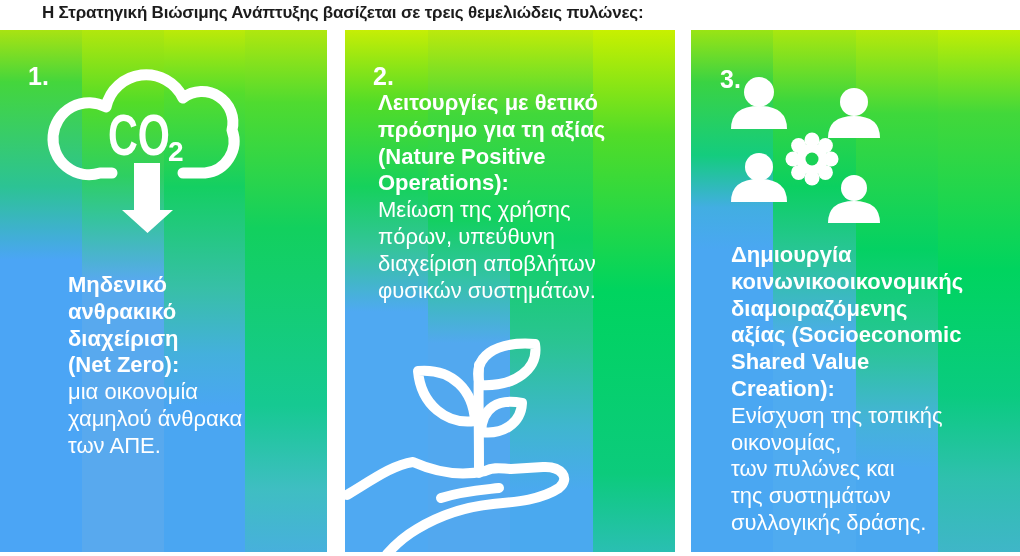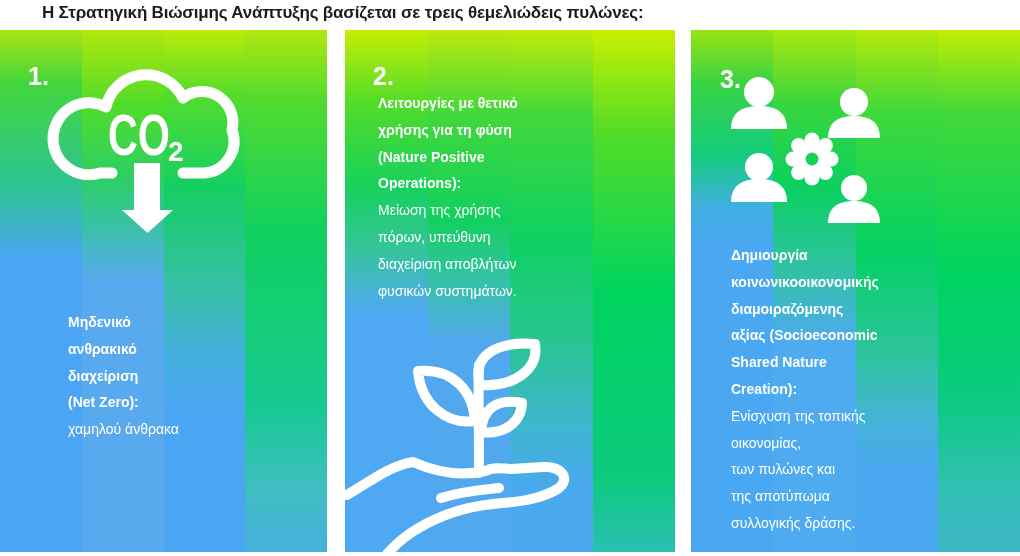--- a/index.html
+++ b/index.html
@@ -26,21 +26,21 @@
   .p2s2{background:linear-gradient(180deg,#bce90c 0%,#42d83a 16%,#12d05e 36%,#35c2a8 48%,#52a8ef 60%,#52a8ef 100%);}
   .p2s3{background:linear-gradient(180deg,#c0ec08 0%,#42d83a 16%,#0ed161 40%,#2ac493 60%,#3fb6cf 76%,#4aa9ef 88%,#4aa9ef 100%);}
   .p2s4{background:linear-gradient(180deg,#c8f000 0%,#52dc28 20%,#00d45f 50%,#0ccb7c 85%,#2abfb2 100%);}
   .p3s1{background:linear-gradient(180deg,#9ae414 0%,#3ad343 10%,#14cc7e 24%,#42aee2 34%,#4aa7f2 42%,#4aa7f2 100%);}
   .p3s2{background:linear-gradient(180deg,#aae70f 0%,#3ad63e 14%,#0bd060 30%,#2cc49c 44%,#4fabf0 60%,#4fabf0 100%);}
   .p3s3{background:linear-gradient(180deg,#b6e90a 0%,#3fd83b 16%,#04d163 42%,#2cc49c 62%,#44b4d6 74%,#4aa8f0 84%,#4aa8f0 100%);}
   .p3s4{background:linear-gradient(180deg,#c0ee04 0%,#42d83a 16%,#00d45f 46%,#0acb80 70%,#2fc0ae 86%,#3fb6c8 100%);}
   .num{
     position:absolute;font-size:25px;font-weight:700;color:#ffffff;z-index:3;
   }
-  .txt{position:absolute;z-index:3;color:#ffffff;font-size:14px;line-height:26.8px;}
+  .txt{position:absolute;z-index:3;color:#ffffff;font-size:22px;line-height:26.8px;}
   .txt .h{font-weight:700;}
   .txt .b{font-weight:400;}
   .icon{position:absolute;z-index:2;}
   svg{display:block;overflow:visible;}
 </style>
 </head>
 <body>
 
 <div class="title">Η Στρατηγική Βιώσιμης Ανάπτυξης βασίζεται σε τρεις θεμελιώδεις πυλώνες:</div>
 
@@ -55,41 +55,43 @@
 
   <div class="icon" style="left:46px;top:38px;">
     <svg width="200" height="172" viewBox="0 0 200 172" aria-hidden="true">
       <path d="M 66 105 H 54 A 36 36 0 1 1 60 39 A 41 41 0 0 1 137 30 A 31 31 0 0 1 186 62 A 32 32 0 0 1 159 105 H 137" fill="none" stroke="#ffffff" stroke-width="11" stroke-linecap="round" stroke-linejoin="round"></path>
       <text x="62" y="87" font-size="58" font-weight="600" fill="#ffffff" textLength="62" lengthAdjust="spacingAndGlyphs" font-family="Liberation Sans, DejaVu Sans, sans-serif">CO</text>
       <text x="122" y="93" font-size="28" font-weight="600" fill="#ffffff" font-family="Liberation Sans, DejaVu Sans, sans-serif">2</text>
       <path d="M 88 95 H 114 V 142 H 127 L 101.5 165 L 76 142 H 88 Z" fill="#ffffff"></path>
     </svg>
   </div>
 
-  <div class="txt" style="left:68px;top:242px;margin-top:37px;">
+  <div class="txt" style="left:68px;top:242px;">
     <div class="h">Μηδενικό</div>
     <div class="h">ανθρακικό</div>
     <div class="h">διαχείριση</div>
     <div class="h">(Net Zero):</div>
+    <div class="b">μια οικονομία</div>
     <div class="b">χαμηλού άνθρακα</div>
+    <div class="b">των ΑΠΕ.</div>
   </div>
 </div>
 
 <div class="panel" id="panel2">
   <div class="stripes">
     <div class="p2s1"></div>
     <div class="p2s2"></div>
     <div class="p2s3"></div>
     <div class="p2s4"></div>
   </div>
   <div class="num" style="left:28px;top:32px;">2.</div>
 
   <div class="txt" style="left:33px;top:60px;">
     <div class="h">Λειτουργίες με θετικό</div>
-    <div class="h">χρήσης για τη φύση</div>
+    <div class="h">πρόσημο για τη αξίας</div>
     <div class="h">(Nature Positive</div>
     <div class="h">Operations):</div>
     <div class="b">Μείωση της χρήσης</div>
     <div class="b">πόρων, υπεύθυνη</div>
     <div class="b">διαχείριση αποβλήτων</div>
     <div class="b">φυσικών συστημάτων.</div>
   </div>
 
   <div class="icon" style="left:0;top:303px;">
     <svg width="240" height="219" viewBox="0 0 240 219" aria-hidden="true">
@@ -152,21 +154,21 @@
         </g>
       </g>
     </svg>
   </div>
 
   <div class="txt" style="left:40px;top:212px;">
     <div class="h">Δημιουργία</div>
     <div class="h">κοινωνικοοικονομικής</div>
     <div class="h">διαμοιραζόμενης</div>
     <div class="h">αξίας (Socioeconomic</div>
-    <div class="h">Shared Nature</div>
+    <div class="h">Shared Value</div>
     <div class="h">Creation):</div>
     <div class="b">Ενίσχυση της τοπικής</div>
     <div class="b">οικονομίας,</div>
     <div class="b">των πυλώνες και</div>
-    <div class="b">της αποτύπωμα</div>
+    <div class="b">της συστημάτων</div>
     <div class="b">συλλογικής δράσης.</div>
   </div>
 </div>
 
 </body></html>

